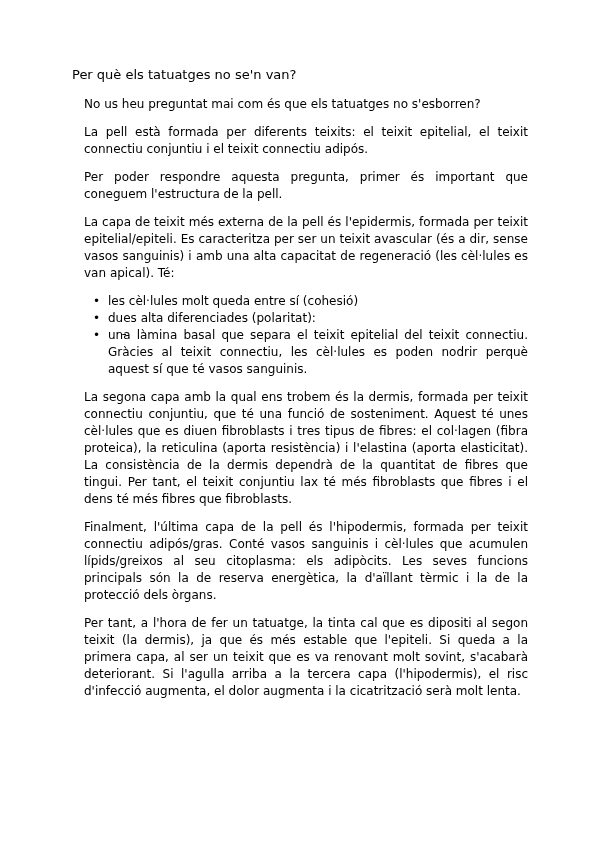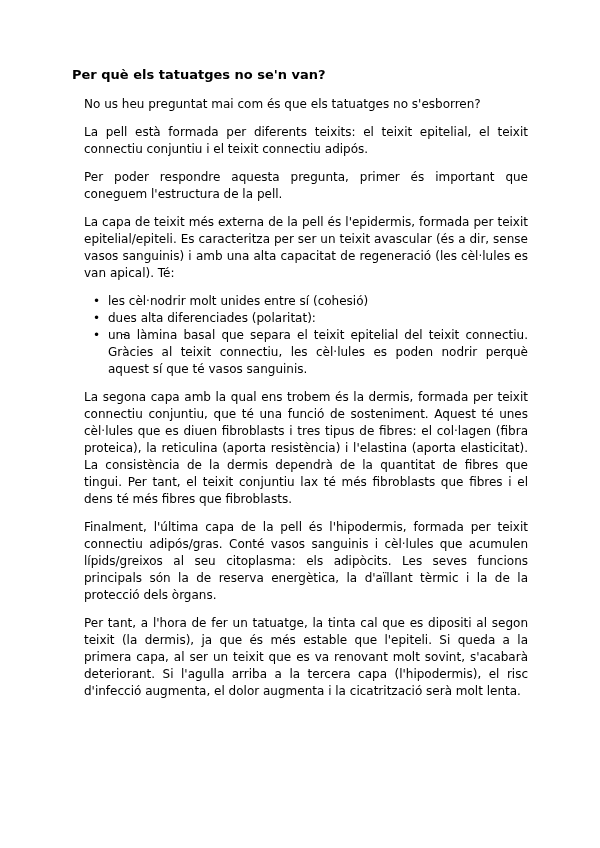--- a/index.html
+++ b/index.html
@@ -15,21 +15,21 @@
     box-sizing: border-box;
     padding: 66px 72px 0 72px;
     font-family: "DejaVu Sans", sans-serif;
     font-size: 12px;
     line-height: 17px;
     color: #000000;
     overflow: hidden;
   }
   .doc-title {
     font-size: 13px;
-    font-weight: bold;
+    font-weight: normal;
     line-height: 18px;
     margin: 0 0 12px 0;
     text-align: left;
   }
   .para {
     margin: 0 0 11px 12px;
     text-align: justify;
   }
   ul.bullet-list {
     list-style: none;
@@ -72,21 +72,21 @@
   <p class="para">No us heu preguntat mai com és que els tatuatges no s'esborren?</p>
 
   <p class="para">La pell està formada per diferents teixits: el teixit epitelial, el teixit connectiu conjuntiu i el teixit connectiu adipós.</p>
 
   <p class="para">Per poder respondre aquesta pregunta, primer és important que coneguem l'estructura de la pell.</p>
 
   <p class="para">La capa de teixit més externa de la pell és l'epidermis, formada per teixit epitelial/epiteli. Es caracteritza per ser un teixit avascular (és a dir, sense vasos sanguinis) i amb una alta capacitat de regeneració (les cèl·lules es van apical). Té:</p>
 
   <ul class="bullet-list">
     <li>
-      <span class="marker">•</span><span>les cèl·nodrir molt unides entre sí (cohesió)</span>
+      <span class="marker">•</span><span>les cèl·lules molt queda entre sí (cohesió)</span>
     </li>
     <li>
       <span class="marker">•</span><span>dues alta diferenciades (polaritat):</span>
       <ul class="sub-list">
         <li>
           <span class="marker">-</span>
         </li>
         <li>
           <span class="marker">-</span>
         </li>

